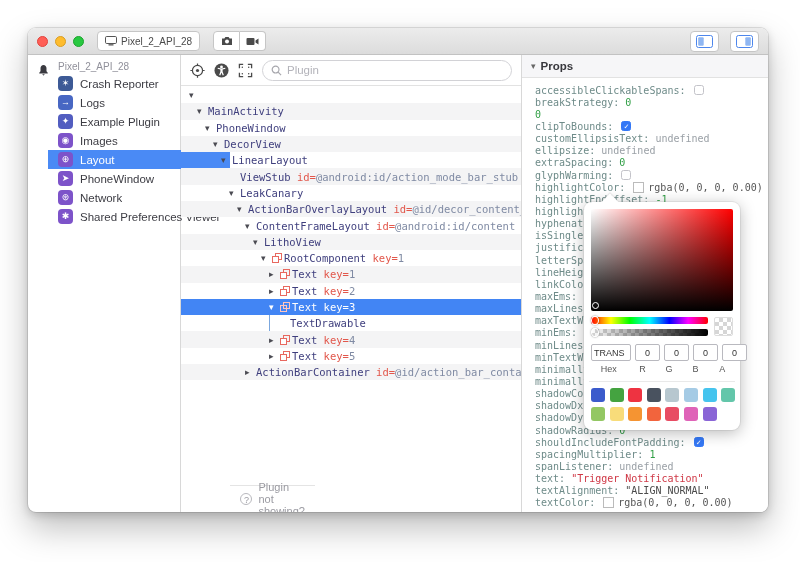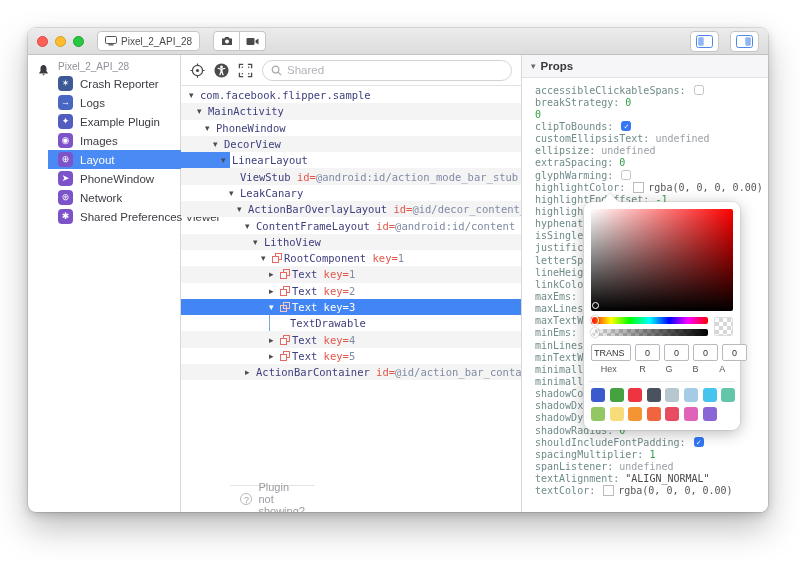--- a/index.html
+++ b/index.html
@@ -258,27 +258,26 @@
                 <circle cx="4.6" cy="11.4" r="0.8" fill="#4a4a4a" stroke="none"></circle>
               </svg>
           </span>
           <div class="search">
             <span>
               <svg width="11" height="11" viewBox="0 0 12 12">
                   <circle cx="5" cy="5" r="3.7" fill="none" stroke="#a7a7ad" stroke-width="1.3"></circle>
                   <line x1="7.8" y1="7.8" x2="11" y2="11" stroke="#a7a7ad" stroke-width="1.3"></line>
                 </svg>
             </span>
-            <span class="ph">Shared</span>
+            <span class="ph">Plugin</span>
           </div>
         </div>
         <div class="tree">
             <div class="tree-row" style="padding-left: 8px;">
               <span class="arrow">▾</span>
-              <span class="node-name">com.facebook.flipper.sample</span>
             </div>
             <div class="tree-row odd" style="padding-left: 16px;">
               <span class="arrow">▾</span>
               <span class="node-name">MainActivity</span>
             </div>
             <div class="tree-row" style="padding-left: 24px;">
               <span class="arrow">▾</span>
               <span class="node-name">PhoneWindow</span>
             </div>
             <div class="tree-row odd" style="padding-left: 32px;">
@@ -511,20 +510,24 @@
               <span class="prop-name">shouldIncludeFontPadding:&nbsp;</span>
               <span class="cbox checked">✓</span>
             </div>
             <div class="prop-row">
               <span class="prop-name">spacingMultiplier:&nbsp;</span>
               <span class="v-num">1</span>
             </div>
             <div class="prop-row">
               <span class="prop-name">spanListener:&nbsp;</span>
               <span class="v-undef">undefined</span>
+            </div>
+            <div class="prop-row">
+              <span class="prop-name">text:&nbsp;</span>
+              <span class="v-str">"Trigger Notification"</span>
             </div>
             <div class="prop-row">
               <span class="prop-name">textAlignment:&nbsp;</span>
               <span class="v-enum">"ALIGN_NORMAL"</span>
             </div>
             <div class="prop-row">
               <span class="prop-name">textColor:&nbsp;</span>
               <span class="cswatch"></span>
               <span class="v-rgba">rgba(0, 0, 0, 0.00)</span>
             </div>

